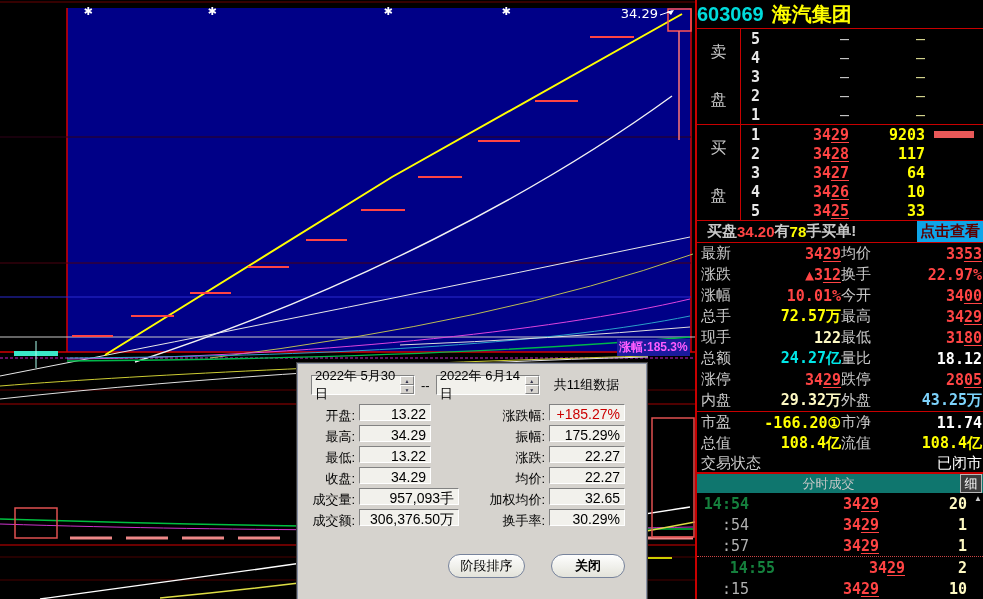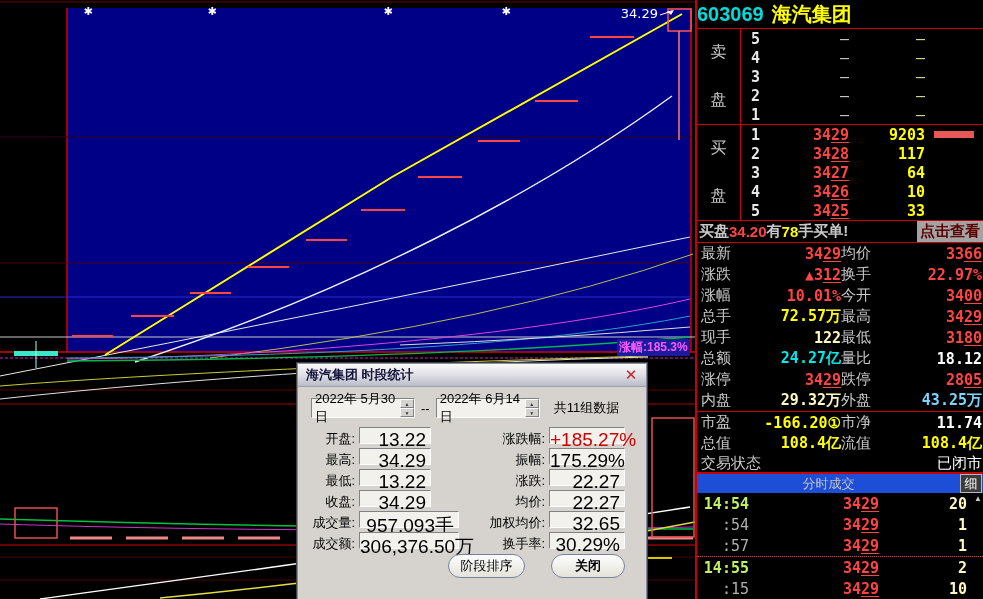--- a/index.html
+++ b/index.html
@@ -31,45 +31,45 @@
       font-family:"DejaVu Sans Mono","Liberation Mono",monospace;}
   .ob-sell{border-bottom:1px solid #c80000;}
   .ob-level{width:26px;padding-left:10px;color:#e8e8e8;}
   .ob-price{width:72px;text-align:right;}
   .ob-vol{width:76px;text-align:right;}
   .ob-bar{width:58px;display:flex;align-items:center;}
   .bar{height:7px;width:40px;background:#e85858;margin-left:9px;}
   .dash{color:#c8c8c8;font-weight:normal;}
   .dashy{color:#d8d890;font-weight:normal;}
   .alert{height:21px;display:flex;align-items:center;font-size:15px;font-weight:bold;
-      border-bottom:1px solid #c80000;padding-left:2px;}
+      border-bottom:1px solid #c80000;padding-left:10px;}
   .alert .g{color:#c8c8c8;} .alert .r{color:#ff4444;} .alert .y{color:#ffff00;}
-  .alert-btn{margin-left:auto;background:#a3a3a3;color:#5c0000;padding:0 3px;height:21px;
+  .alert-btn{margin-left:auto;background:#0ea5e9;color:#5c0000;padding:0 3px;height:21px;
       display:flex;align-items:center;}
   .stats{border-bottom:1px solid #c80000;}
   .stat-row{height:21px;display:flex;align-items:center;font-size:15px;}
   .sl{width:52px;padding-left:4px;color:#c8c8c8;}
   .sv1{width:88px;text-align:right;font-weight:bold;font-family:"DejaVu Sans Mono","Liberation Mono",monospace;}
   .sl2{width:58px;color:#c8c8c8;}
   .sv2{flex:1;text-align:right;font-weight:bold;padding-right:1px;font-family:"DejaVu Sans Mono","Liberation Mono",monospace;}
   .red{color:#ff4444;} .yellow{color:#ffff00;} .green{color:#fef9c3;}
   .cyan{color:#00e8e8;} .white{color:#ffffff;} .pink{color:#7dd3fc;}
   u{text-decoration:underline;text-underline-offset:2px;}
   .status-row{height:18px;display:flex;align-items:center;font-size:15px;
       border-bottom:1px solid #c80000;}
-  .ticks-bar{height:19px;background:#1d4ed8;display:flex;align-items:center;
+  .ticks-bar{height:19px;background:#0f766e;display:flex;align-items:center;
       font-size:13px;color:#c8c8c8;}
   .ticks-title{flex:1;text-align:center;}
   .detail-btn{width:20px;height:17px;border:1px solid #b8b8b8;color:#fff;
       display:flex;align-items:center;justify-content:center;margin-right:1px;background:#3c3c3c;}
   .ticks{position:relative;}
   .tick-row{height:21px;display:flex;align-items:center;font-size:15px;font-weight:bold;
       font-family:"DejaVu Sans Mono","Liberation Mono",monospace;}
-  .tick-row.sep{border-top:1px dotted #cc4444;}
-  .tt{width:52px;text-align:right;color:#bef264;}
+  .tick-row.sep{border-top:1px dotted #cc4444;padding-left:26px;}
+  .tt{width:52px;text-align:right;color:#15803d;}
   .tt.dim{color:#b0b0b0;font-weight:normal;}
   .tp{width:130px;text-align:right;}
   .tv{flex:1;text-align:right;padding-right:16px;}
   .scroll-up{position:absolute;right:1px;top:2px;color:#cccccc;font-size:8px;line-height:8px;}
   
   .dialog{position:absolute;left:297px;top:363px;width:348px;height:244px;z-index:10;
       background:#d6d3ce;border:1px solid #8890a4;box-shadow:0 0 0 1px #404040;}
   .dlg-title{height:22px;display:flex;align-items:center;padding-left:8px;
       background:linear-gradient(180deg,#fbfbfb 0%,#dcdce2 55%,#b9bcc9 100%);
       color:#14143c;font-size:13px;font-weight:bold;border-bottom:1px solid #9aa0b0;}
@@ -85,21 +85,21 @@
   .date-sep{margin:0 6px;}
   .date-count{margin-left:14px;}
   .fields{position:relative;margin-top:9px;height:128px;}
   .frow{position:relative;height:21px;}
   .fl1{position:absolute;left:0;width:57px;text-align:right;font-size:13px;color:#000;top:3px;}
   .fb1{position:absolute;left:61px;width:72px;}
   .fb1.wide{width:100px;}
   .fl2{position:absolute;left:163px;width:84px;text-align:right;font-size:13px;color:#000;top:3px;}
   .fb2{position:absolute;left:251px;width:76px;}
   .fbox{height:17px;border:1px solid;border-color:#828282 #ffffff #ffffff #828282;
-      background:#f2f1ec;font-size:19px;color:#000;text-align:right;
+      background:#f2f1ec;font-size:14px;color:#000;text-align:right;
       padding:1px 4px 0 0;box-sizing:border-box;white-space:nowrap;}
   .fbox.redv{color:#cc0000;}
   .dlg-btns{position:absolute;left:0;top:190px;width:100%;height:24px;}
   .dlg-btn{position:absolute;height:22px;background:linear-gradient(180deg,#fefefe,#e3e3da);
       border:1px solid #77839c;border-radius:12px;font-size:13px;color:#000;
       display:flex;align-items:center;justify-content:center;
       font-family:"Liberation Sans","DejaVu Sans",sans-serif;}
   .btn-sort{left:150px;width:75px;}
   .btn-close{left:253px;width:72px;font-weight:bold;}
 </style>
@@ -276,21 +276,21 @@
       <span class="y">78</span>
       <span class="g">手买单!</span>
     <span class="alert-btn">点击查看</span>
   </div>
 
   <div class="stats">
     <div class="stat-row">
       <span class="sl">最新</span>
       <span class="sv1 red u2">34<u>29</u></span>
       <span class="sl2">均价</span>
-      <span class="sv2 red u2">33<u>66</u></span>
+      <span class="sv2 red u2">33<u>53</u></span>
     </div>
     <div class="stat-row">
       <span class="sl">涨跌</span>
       <span class="sv1 red u2">▲3<u>12</u></span>
       <span class="sl2">换手</span>
       <span class="sv2 red">22.97%</span>
     </div>
     <div class="stat-row">
       <span class="sl">涨幅</span>
       <span class="sv1 red">10.01%</span>
@@ -376,24 +376,20 @@
     </div>
     <div class="tick-row">
       <span class="tt dim">:15</span>
       <span class="tp red u2">34<u>29</u></span>
       <span class="tv green">10</span>
     </div>
   </div>
 </div>
 
 <div class="dialog">
-  <div class="dlg-title">
-    <span>海汽集团 时段统计</span>
-    <span class="dlg-close">✕</span>
-  </div>
 
   <div class="date-row">
     <span class="datebox">
       <span class="dtext">2022年 5月30日</span>
       <span class="spinner">
         <span class="spin-btn">▲</span>
         <span class="spin-btn">▼</span>
       </span>
     </span>
     <span class="date-sep">--</span>

